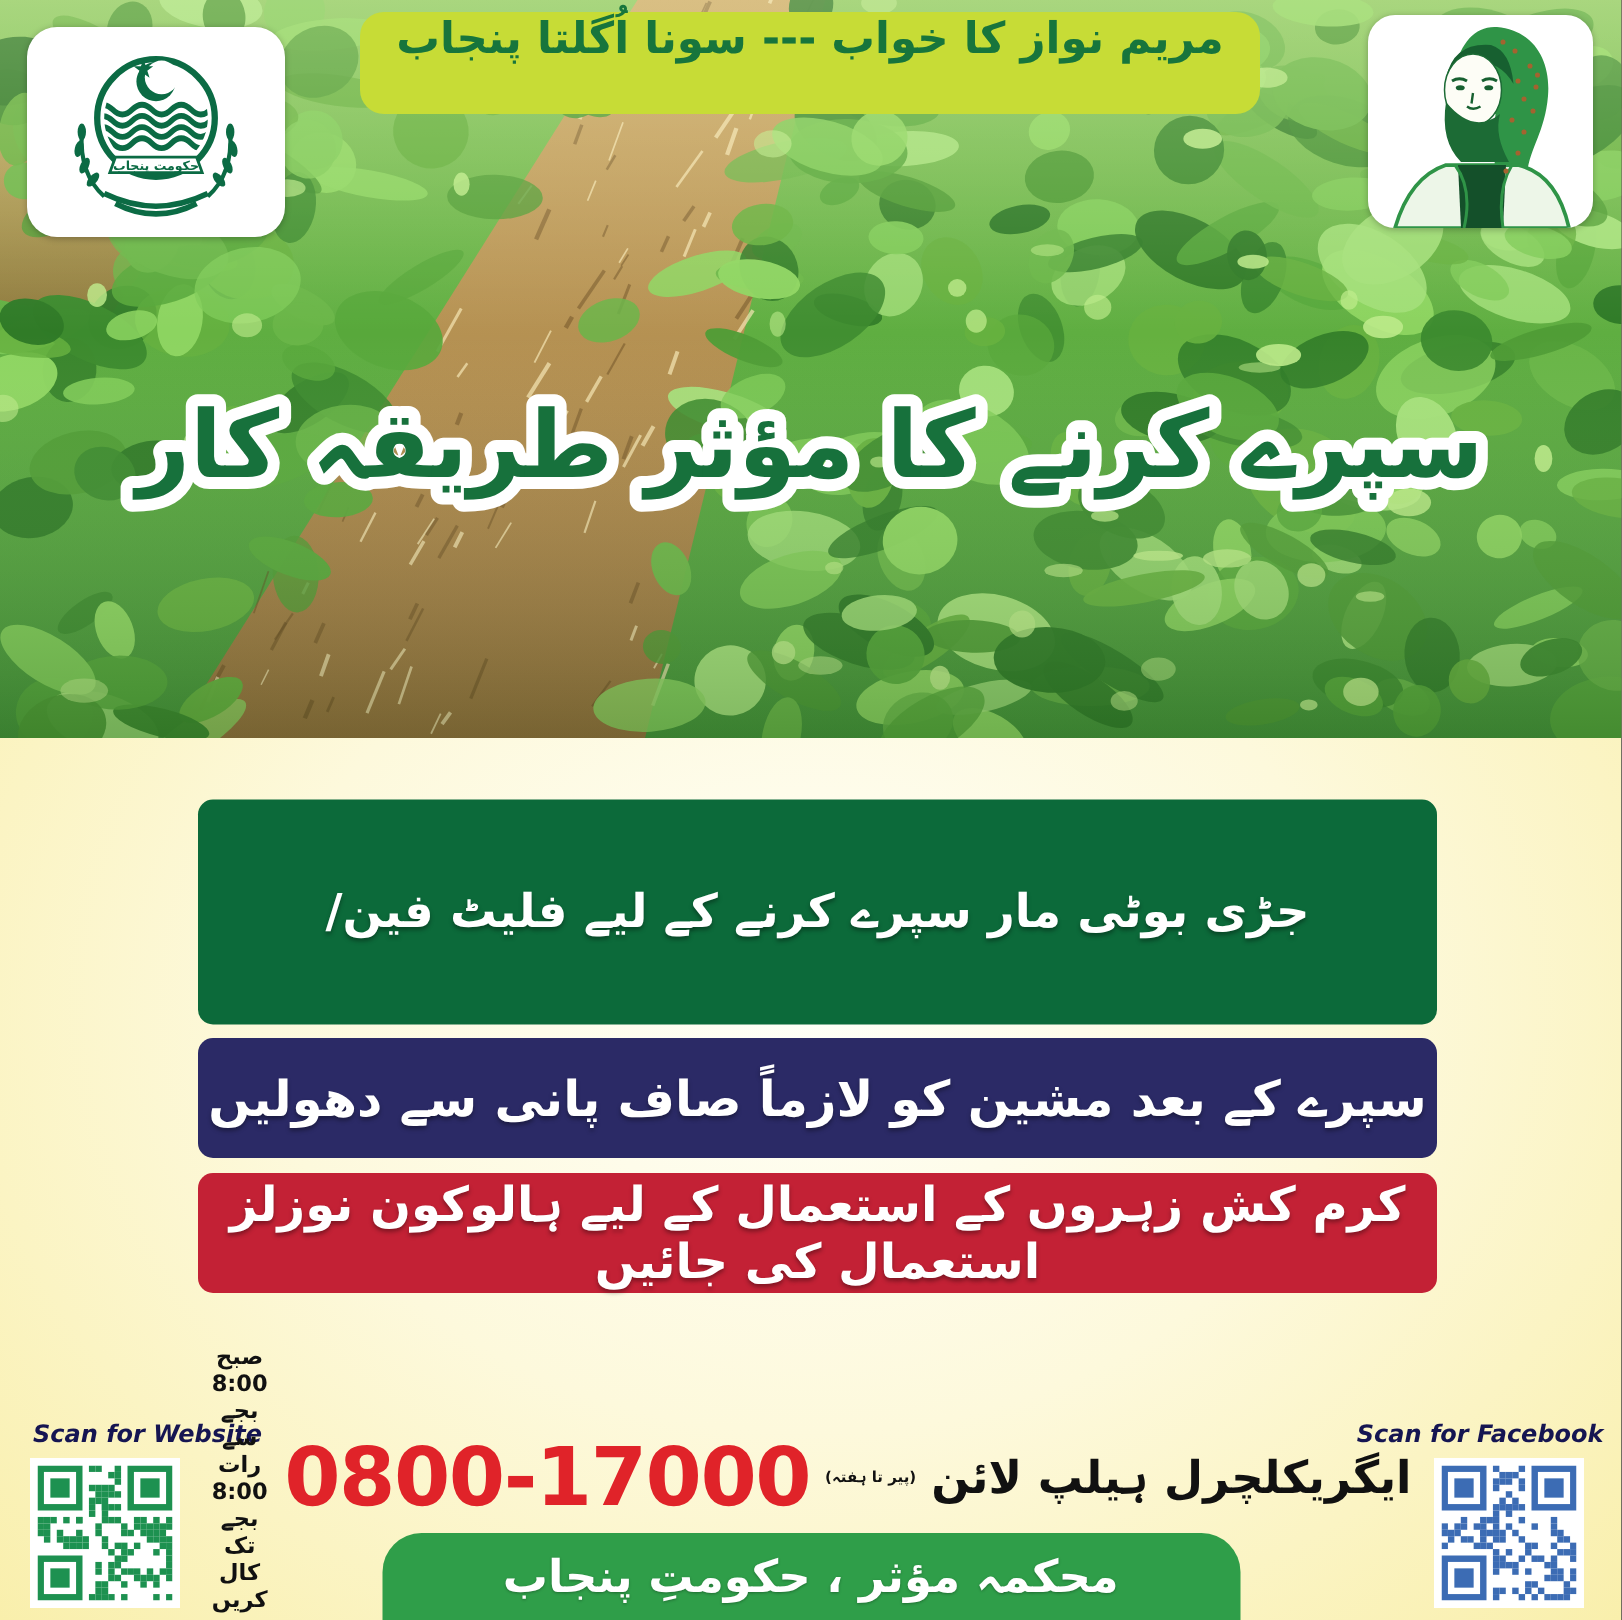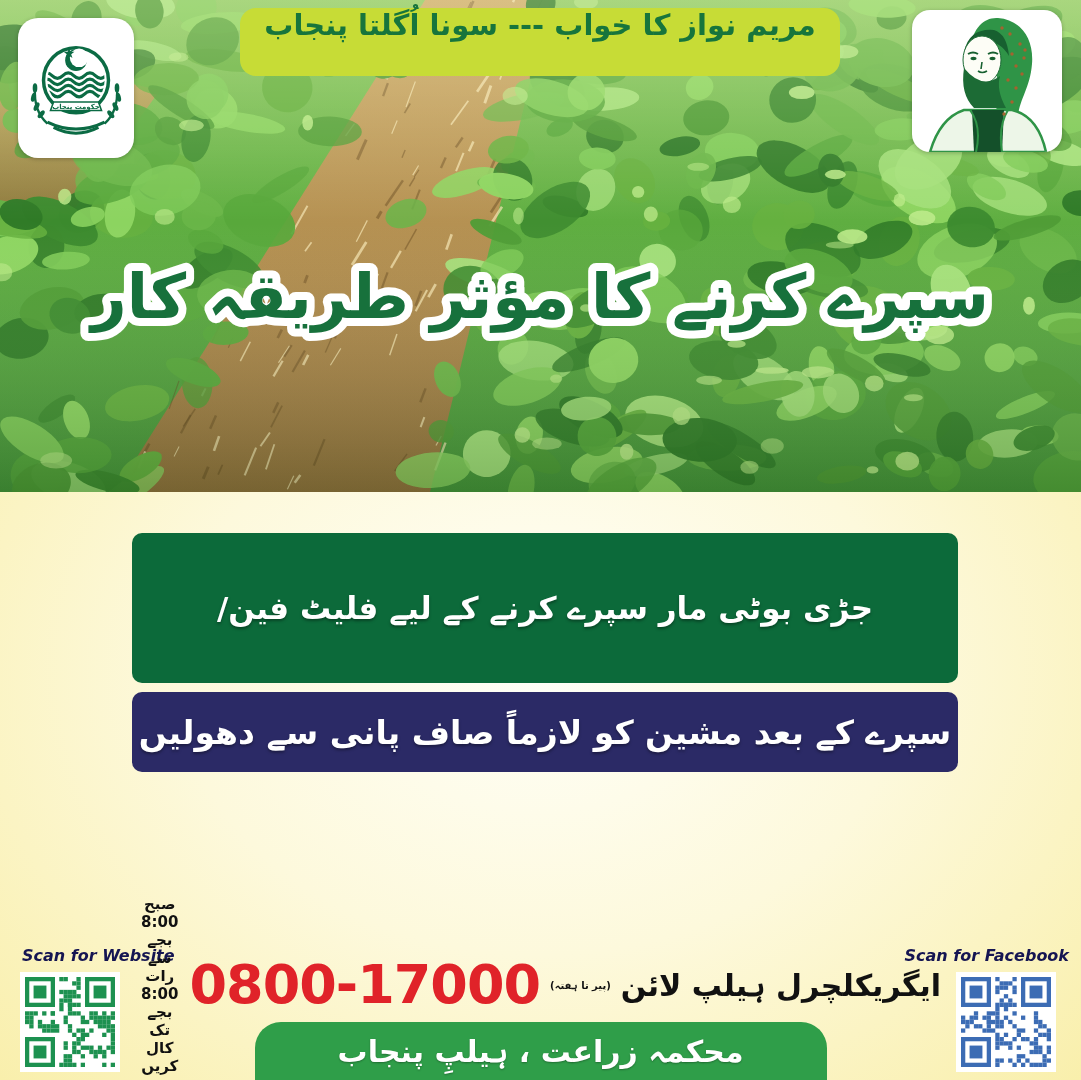--- a/index.html
+++ b/index.html
@@ -11,21 +11,21 @@
   
   .photo{position:absolute;left:0;top:0;width:1081px;height:492px;overflow:hidden;}
   .photo svg.field{position:absolute;left:0;top:0;}
   .title-svg{position:absolute;left:0;top:218px;width:1081px;height:150px;}
   .title-svg text{
     font-family:"DejaVu Sans","Liberation Sans",sans-serif;
     font-weight:bold;font-size:62px;fill:#17713c;
     stroke:#ffffff;stroke-width:16px;stroke-linejoin:round;paint-order:stroke fill;
   }
   .logo-card{
-    position:absolute;left:18px;top:18px;width:116px;height:140px;
+    position:absolute;left:18px;top:18px;width:172px;height:140px;
     background:#fff;border-radius:20px;box-shadow:0 1px 4px rgba(0,0,0,.25);
     display:flex;align-items:center;justify-content:center;
   }
   .portrait-card{
     position:absolute;left:912px;top:10px;width:150px;height:142px;
     background:#fff;border-radius:18px;box-shadow:0 1px 4px rgba(0,0,0,.25);
     overflow:hidden;
   }
   .top-banner{
     position:absolute;left:240px;top:8px;width:600px;height:68px;
@@ -607,20 +607,23 @@
       </svg>
     </div>
   </div>
 
   <div class="info-box box-green" style="background: rgb(12, 106, 58);">
     <div class="line">جڑی بوٹی مار سپرے کرنے کے لیے فلیٹ فین/</div>
   </div>
   <div class="info-box box-navy" style="background: rgb(43, 42, 102);">
     <div class="line">سپرے کے بعد مشین کو لازماً صاف پانی سے دھولیں</div>
   </div>
+  <div class="info-box box-red" style="background: rgb(195, 33, 53);">
+    <div class="line">کرم کش زہروں کے استعمال کے لیے ہالوکون نوزلز استعمال کی جائیں</div>
+  </div>
 
   <div class="scan-label left">Scan for Website</div>
   <div class="qr-box left">
     <svg id="qr-website" width="90" height="90">
         <rect x="34.285714285714285" y="0" width="4.285714285714286" height="4.285714285714286" fill="#1d9150"></rect>
         <rect x="38.57142857142857" y="0" width="4.285714285714286" height="4.285714285714286" fill="#1d9150"></rect>
         <rect x="51.42857142857143" y="0" width="4.285714285714286" height="4.285714285714286" fill="#1d9150"></rect>
         <rect x="47.14285714285714" y="4.285714285714286" width="4.285714285714286" height="4.285714285714286" fill="#1d9150"></rect>
         <rect x="51.42857142857143" y="4.285714285714286" width="4.285714285714286" height="4.285714285714286" fill="#1d9150"></rect>
         <rect x="51.42857142857143" y="8.571428571428571" width="4.285714285714286" height="4.285714285714286" fill="#1d9150"></rect>
@@ -877,16 +880,16 @@
   </div>
 
   <div class="helpline">
     <span class="hl-label">ایگریکلچرل ہیلپ لائن</span>
     <span class="hl-days">(پیر تا ہفتہ)</span>
     <span class="hl-phone" style="color: rgb(224, 35, 41);">0800-17000</span>
     <span class="hl-hours">صبح 8:00 بجے سے رات 8:00 بجے تک کال کریں</span>
   </div>
 
   <div class="dept-pill" style="background: rgb(47, 158, 73);">
-    <span class="dept-text">محکمہ زراعت ، ہیلپِ پنجاب</span>
+    <span class="dept-text">محکمہ مؤثر ، حکومتِ پنجاب</span>
   </div>
 
 </div>
 
 </body></html>

